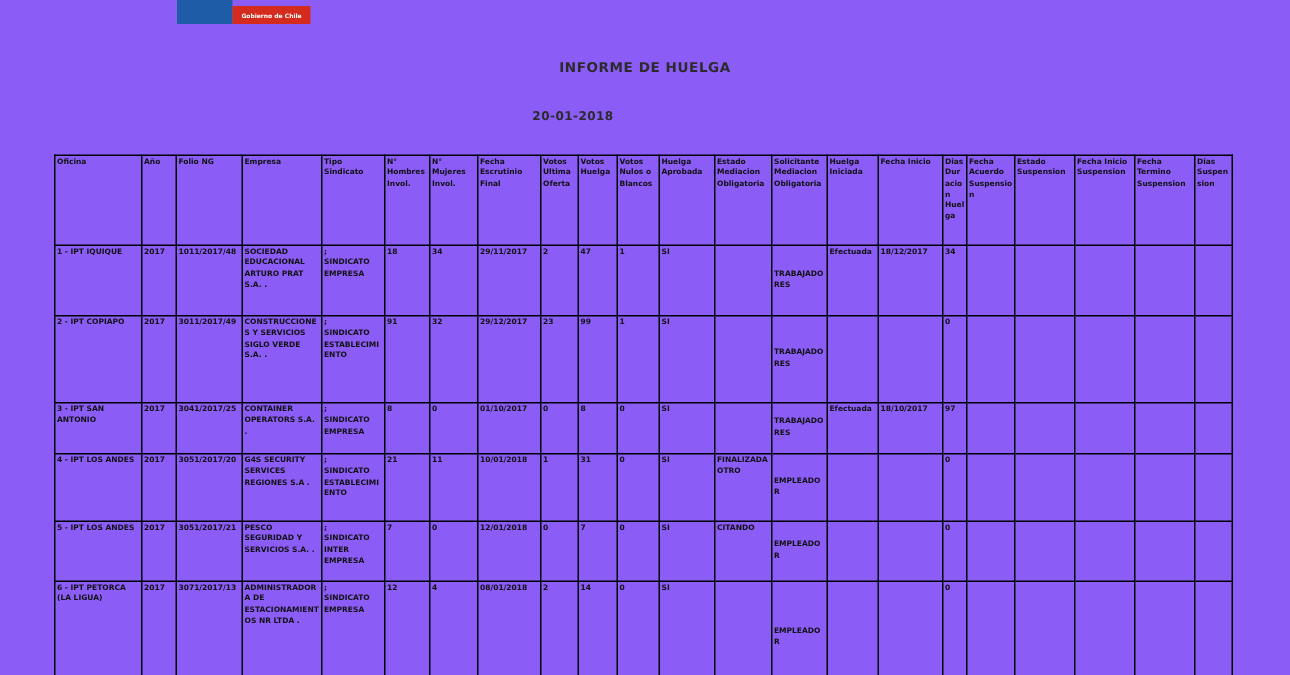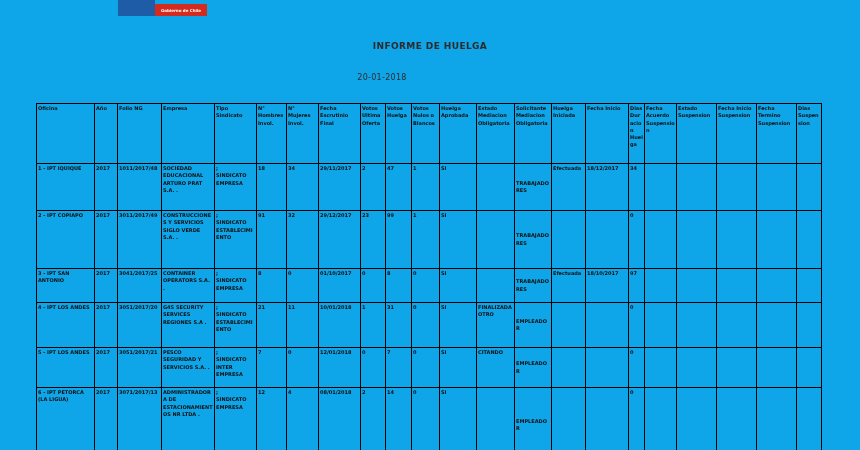--- a/index.html
+++ b/index.html
@@ -3,33 +3,33 @@
 <meta charset="utf-8">
 <style>
   * { margin:0; padding:0; box-sizing:border-box; }
   html,body { width:860px; height:450px; }
   body {
     background:#ffffff;
     font-family:"DejaVu Sans", "Liberation Sans", sans-serif;
     position:relative;
     overflow:hidden;
   }
-  .page { position:absolute; inset:0; background:#0ea5e9; overflow:hidden; }
+  .page { position:absolute; inset:0; background:#8b5cf6; overflow:hidden; }
 
   
   .logo { position:absolute; left:118px; top:0; height:16px; display:flex; align-items:flex-end; }
   .logo-blue { width:37px; height:16px; }
   .logo-red  { width:52px; height:12px; color:#fff; font-size:4px; font-weight:bold;
                display:flex; align-items:center; justify-content:center; white-space:nowrap; }
 
   
   .title { position:absolute; top:41px; left:0; width:860px; text-align:center;
            font-size:9px; font-weight:bold; color:#2b2b2b; letter-spacing:0.4px; }
   .subtitle { position:absolute; top:73px; left:0; width:764px; text-align:center;
-              font-size:8px; font-weight:normal; color:#2b2b2b; letter-spacing:0.3px; }
+              font-size:8px; font-weight:bold; color:#2b2b2b; letter-spacing:0.3px; }
 
   
   table.report { position:absolute; left:36px; top:103px; border-collapse:collapse; table-layout:fixed; }
   .report th, .report td {
     border:1px solid #000;
     font-size:5px;
     line-height:1.45;
     padding:1px 1px 1px 1px;
     vertical-align:top;
     text-align:left;

